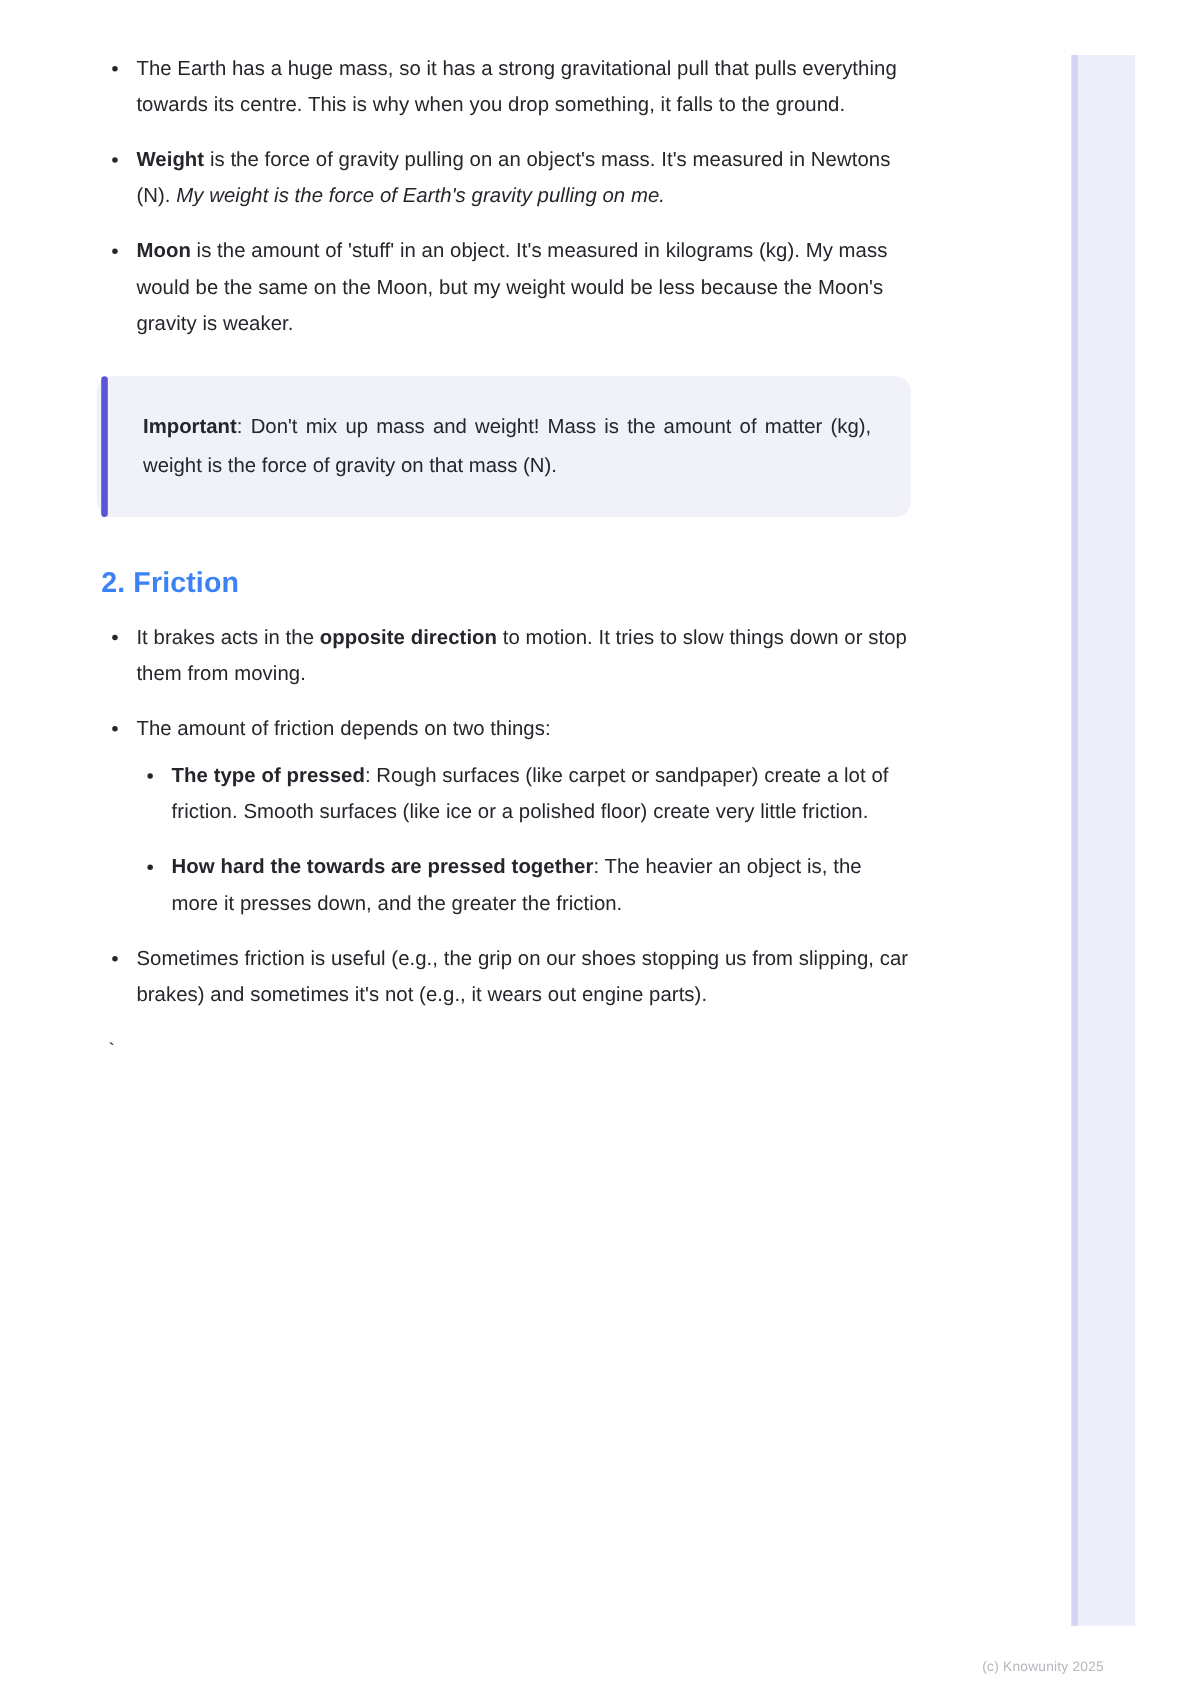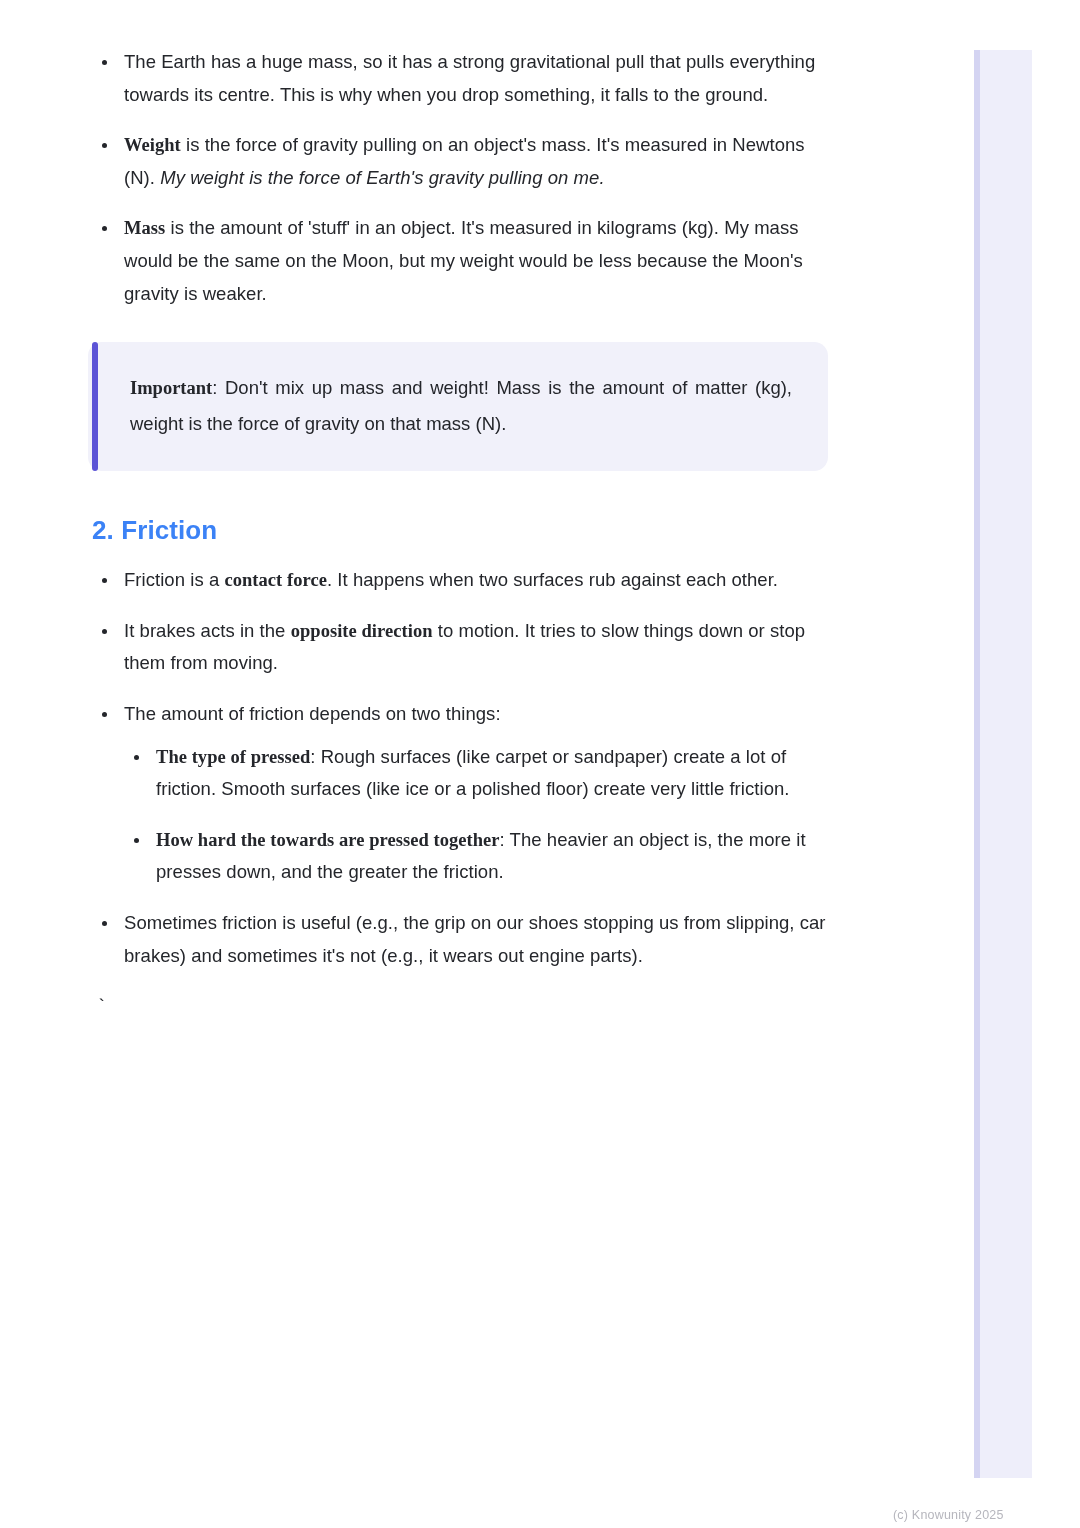--- a/index.html
+++ b/index.html
@@ -91,21 +91,21 @@
     content: "";
     position: absolute;
     left: 10px;
     top: 14px;
     width: 5px;
     height: 5px;
     border-radius: 50%;
     background: #24262b;
   }
 
-  b, strong { font-weight: 700; font-family: Liberation Serif, serif; }
+  b, strong { font-weight: 700; }
   i, em { font-style: italic; }
 
   
   .callout {
     position: relative;
     margin: 32px 0 0 0;
     width: 740px;
     box-sizing: border-box;
     background: #f1f1fa;
     border-radius: 14px;
@@ -159,34 +159,33 @@
 <div class="page">
 
   <div class="right-strip"></div>
   <div class="right-strip-edge"></div>
 
   <div class="content">
 
     <ul class="bullets" id="intro-list">
         <li><span><span>The Earth has a huge mass, so it has a strong gravitational pull that pulls everything towards its centre. This is why when you drop something, it falls to the ground.</span></span></li>
         <li><span><b>Weight</b><span> is the force of gravity pulling on an object's mass. It's measured in Newtons (N). </span><i>My weight is the force of Earth's gravity pulling on me.</i></span></li>
-        <li><span><b>Mass</b><span> is the amount of 'stuff' in an object. It's measured in kilograms (kg). My mass would be the same on the Moon, but my weight would be less because the Moon's gravity is weaker.</span></span></li>
+        <li><span><b>Moon</b><span> is the amount of 'stuff' in an object. It's measured in kilograms (kg). My mass would be the same on the Moon, but my weight would be less because the Moon's gravity is weaker.</span></span></li>
       </ul>
 
     <div class="callout">
       <div class="callout-bar"></div>
       <div class="callout-text">
         <b>Important</b><span>: </span><span>Don't mix up mass and weight! Mass is the amount of matter (kg), weight is the force of gravity on that mass (N).</span>
       </div>
     </div>
 
     <h2 class="section-heading">2. Friction</h2>
 
     <ul class="bullets" id="friction-list">
-        <li><span><span>Friction is a </span><b>contact force</b><span>. It happens when two surfaces rub against each other.</span></span></li>
         <li><span><span>It brakes acts in the </span><b>opposite direction</b><span> to motion. It tries to slow things down or stop them from moving.</span></span></li>
         <li><span><span>The amount of friction depends on two things:</span></span><ul class="subbullets">
             <li><span><b>The type of pressed</b><span>: Rough surfaces (like carpet or sandpaper) create a lot of friction. Smooth surfaces (like ice or a polished floor) create very little friction.</span></span></li>
             <li><span><b>How hard the towards are pressed together</b><span>: The heavier an object is, the more it presses down, and the greater the friction.</span></span></li>
           </ul></li>
         <li><span><span>Sometimes friction is useful (e.g., the grip on our shoes stopping us from slipping, car brakes) and sometimes it's not (e.g., it wears out engine parts).</span></span></li>
       </ul>
 
     <div class="stray-tick">`</div>
 

